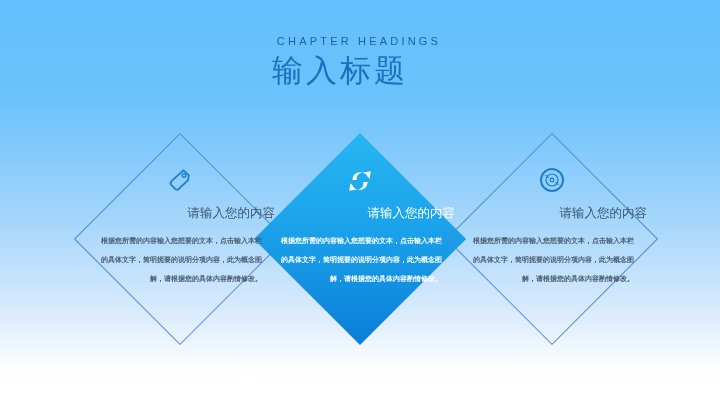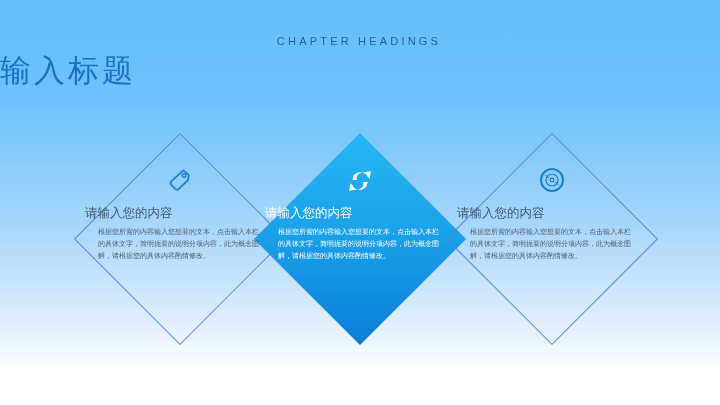--- a/index.html
+++ b/index.html
@@ -7,38 +7,38 @@
       width:720px; height:405px; overflow:hidden; position:relative;
       font-family: "DejaVu Sans", "Liberation Sans", sans-serif;
       background: linear-gradient(180deg, #64bffc 0%, #6cc2fc 25%, #a6d6fb 55%, #dcecfd 78%, #ffffff 92%, #ffffff 100%);
     }
     .kicker {
       position:absolute; left:0; width:718px; top:35px; text-align:center;
       font-family: "Liberation Sans", sans-serif; font-size:11px; letter-spacing:3.2px;
       color:#1e5f9f;
     }
     .title {
-      position:absolute; left:0; width:680px; top:50px; 
+      position:absolute; left:0; width:680px; top:50px; text-align:center;
       font-size:31px; letter-spacing:3px; color:#1a71bf; line-height:40px;
     }
     .diamond {
       position:absolute; width:150px; height:150px;
       transform: rotate(45deg); box-sizing:border-box;
     }
     .diamond.outline { border:1.5px solid #4f86d6; background:transparent; }
     .diamond.filled {
       background: linear-gradient(135deg, #27b6f2 0%, #1ba2ea 45%, #0a7ed8 100%);
       box-shadow: 0 0 0 0 transparent;
     }
     .card {
-      position:absolute; width:190px; text-align:left;
+      position:absolute; width:190px; text-align:right;
     }
     .card .icon { width:26px; height:26px; margin:0 auto; display:block; }
     .card .heading { font-size:12.5px; margin-top:12px; line-height:16px; }
-    .card .body { font-size:7px; line-height:12px; margin:5px auto 0; width:164px; }
+    .card .body { font-size:7px; line-height:19px; margin:11px auto 0; width:164px;font-weight:bold; }
     .card.light .heading { color:#3d5770; }
     .card.light .body { color:#4b5d70; }
     .card.dark .heading { color:#ffffff; }
     .card.dark .body { color:#ffffff; }
   </style>
 </head>
 <body>
 
 <div>
   <div class="kicker">CHAPTER HEADINGS</div>

